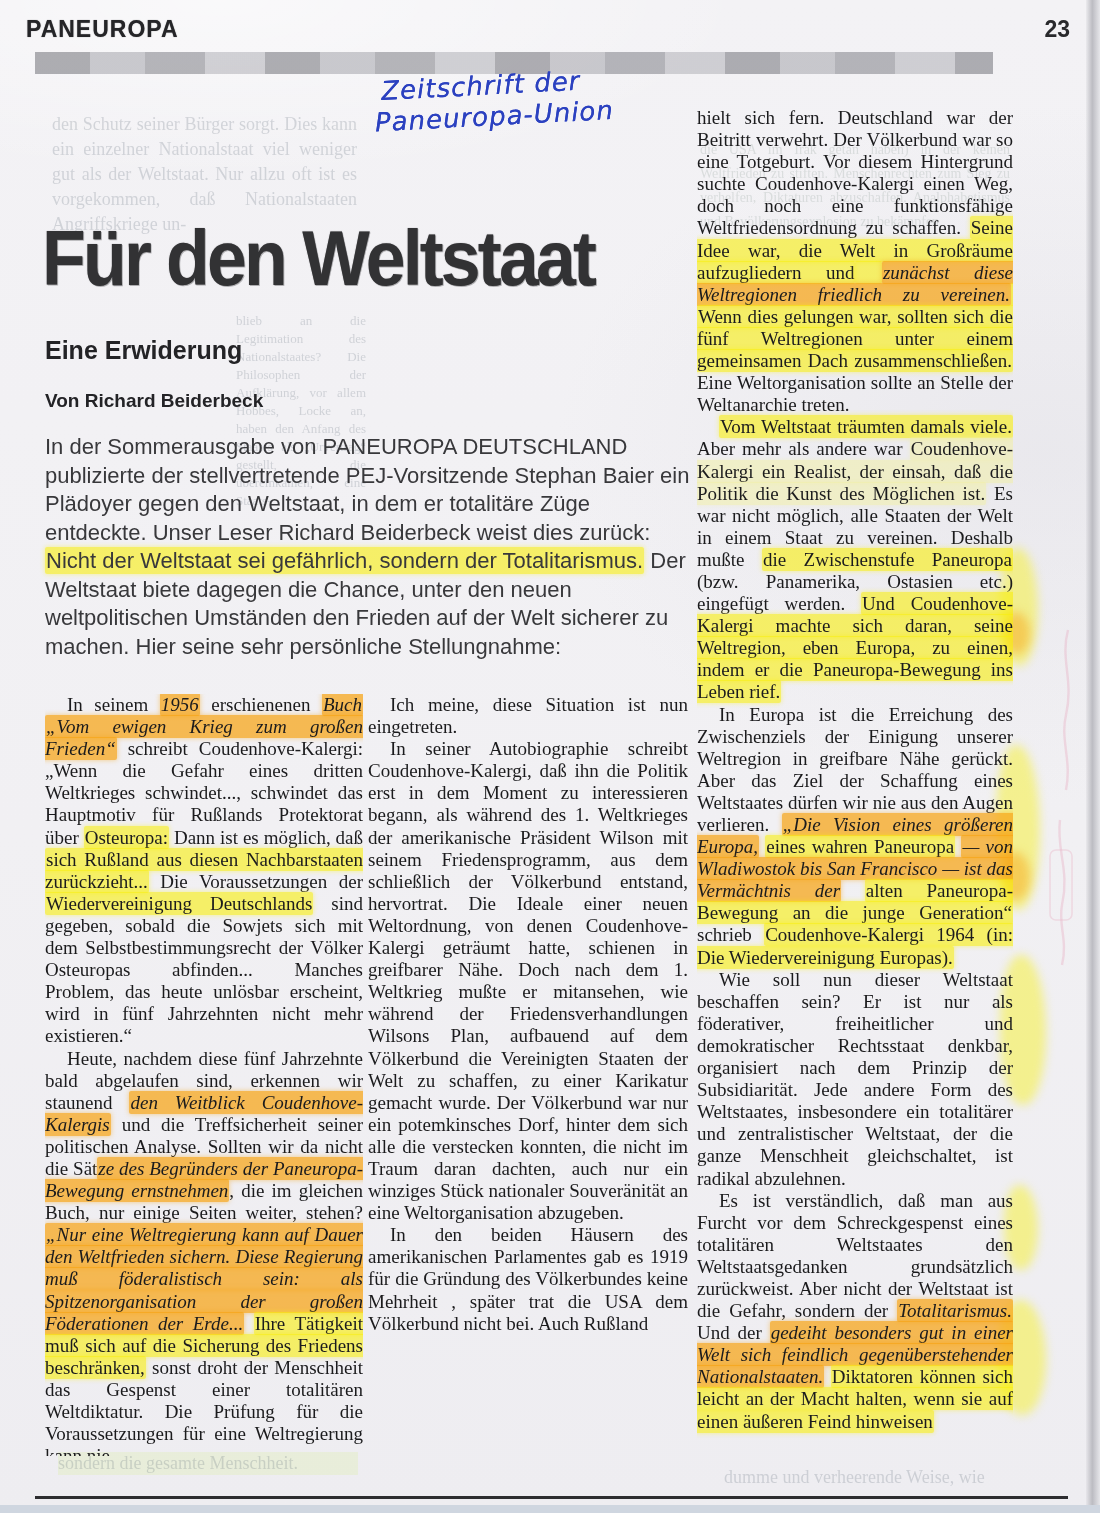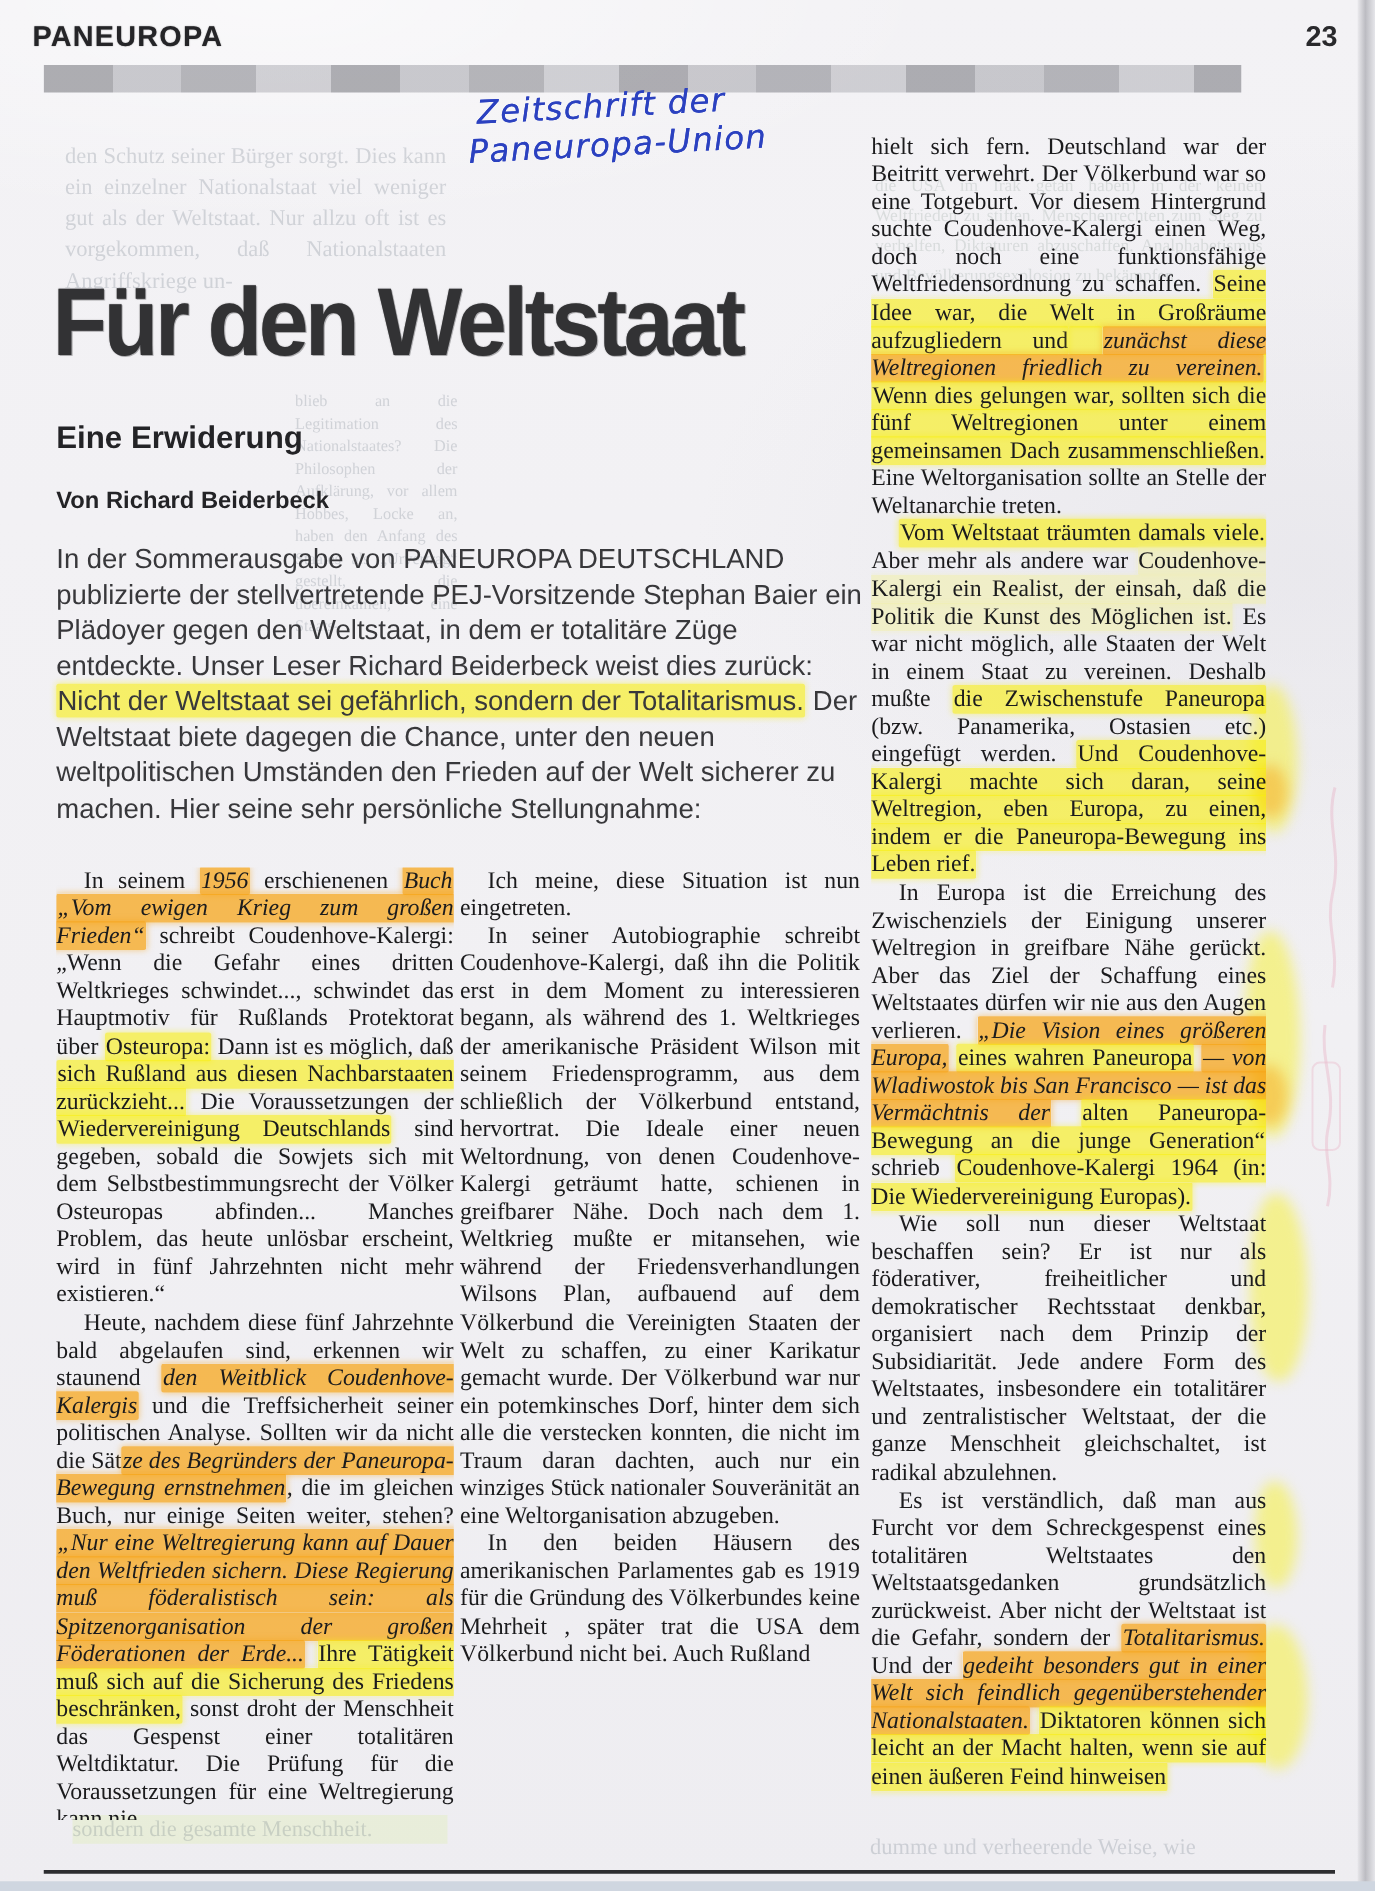--- a/index.html
+++ b/index.html
@@ -59,21 +59,21 @@
   .hl-p{background:rgba(242,240,160,0.5);box-shadow:0 0 4px rgba(242,240,160,0.4);}
   
   .ghost{position:absolute;z-index:1;color:rgba(86,102,112,0.22);text-align:justify;
     font-family:"Liberation Serif",serif;filter:blur(0.4px);}
   .ghost-left-top{left:52px;top:112px;width:305px;font-size:18px;line-height:25px;}
   .ghost-left-mid{left:236px;top:312px;width:130px;font-size:13px;line-height:18px;}
   .ghost-right-top{left:700px;top:138px;width:310px;font-size:14px;line-height:24px;color:rgba(90,110,100,0.16);}
   .ghost-bottom-left{left:58px;top:1452px;width:300px;font-size:18px;line-height:23px;
     background:rgba(220,238,165,0.3);}
   .ghost-bottom-mid{left:395px;top:1510px;width:290px;font-size:17px;line-height:22px;}
-  .ghost-bottom-right{left:696px;top:1466px;width:300px;font-size:18px;line-height:23px;}
+  .ghost-bottom-right{left:724px;top:1466px;width:300px;font-size:18px;line-height:23px;}
   
   .blob{position:absolute;z-index:1;border-radius:45% 55% 50% 50%;filter:blur(5px);}
   .blob-y{background:rgba(246,240,60,0.55);}
   .blob-o{background:rgba(247,170,30,0.5);}
   .pink-ink{position:absolute;left:1030px;top:620px;z-index:1;opacity:0.55;}
 </style>
 </head>
 <body>
 
 <div class="page">

